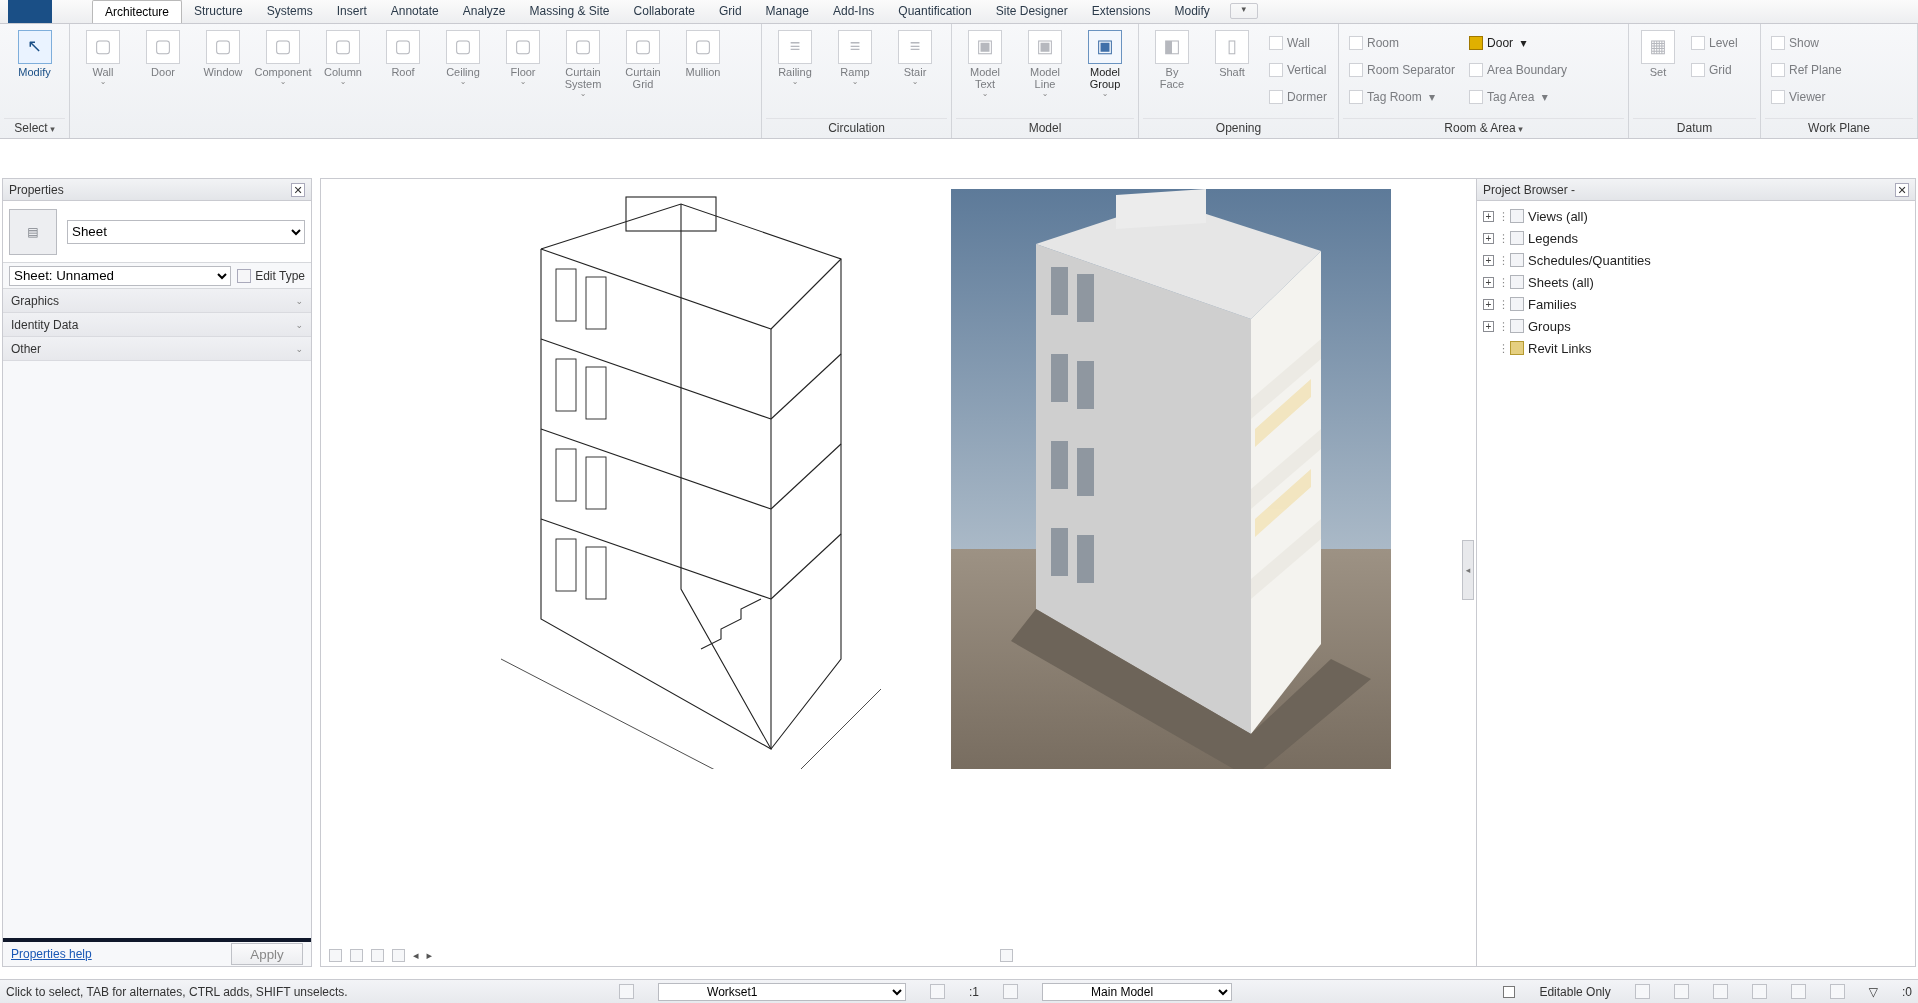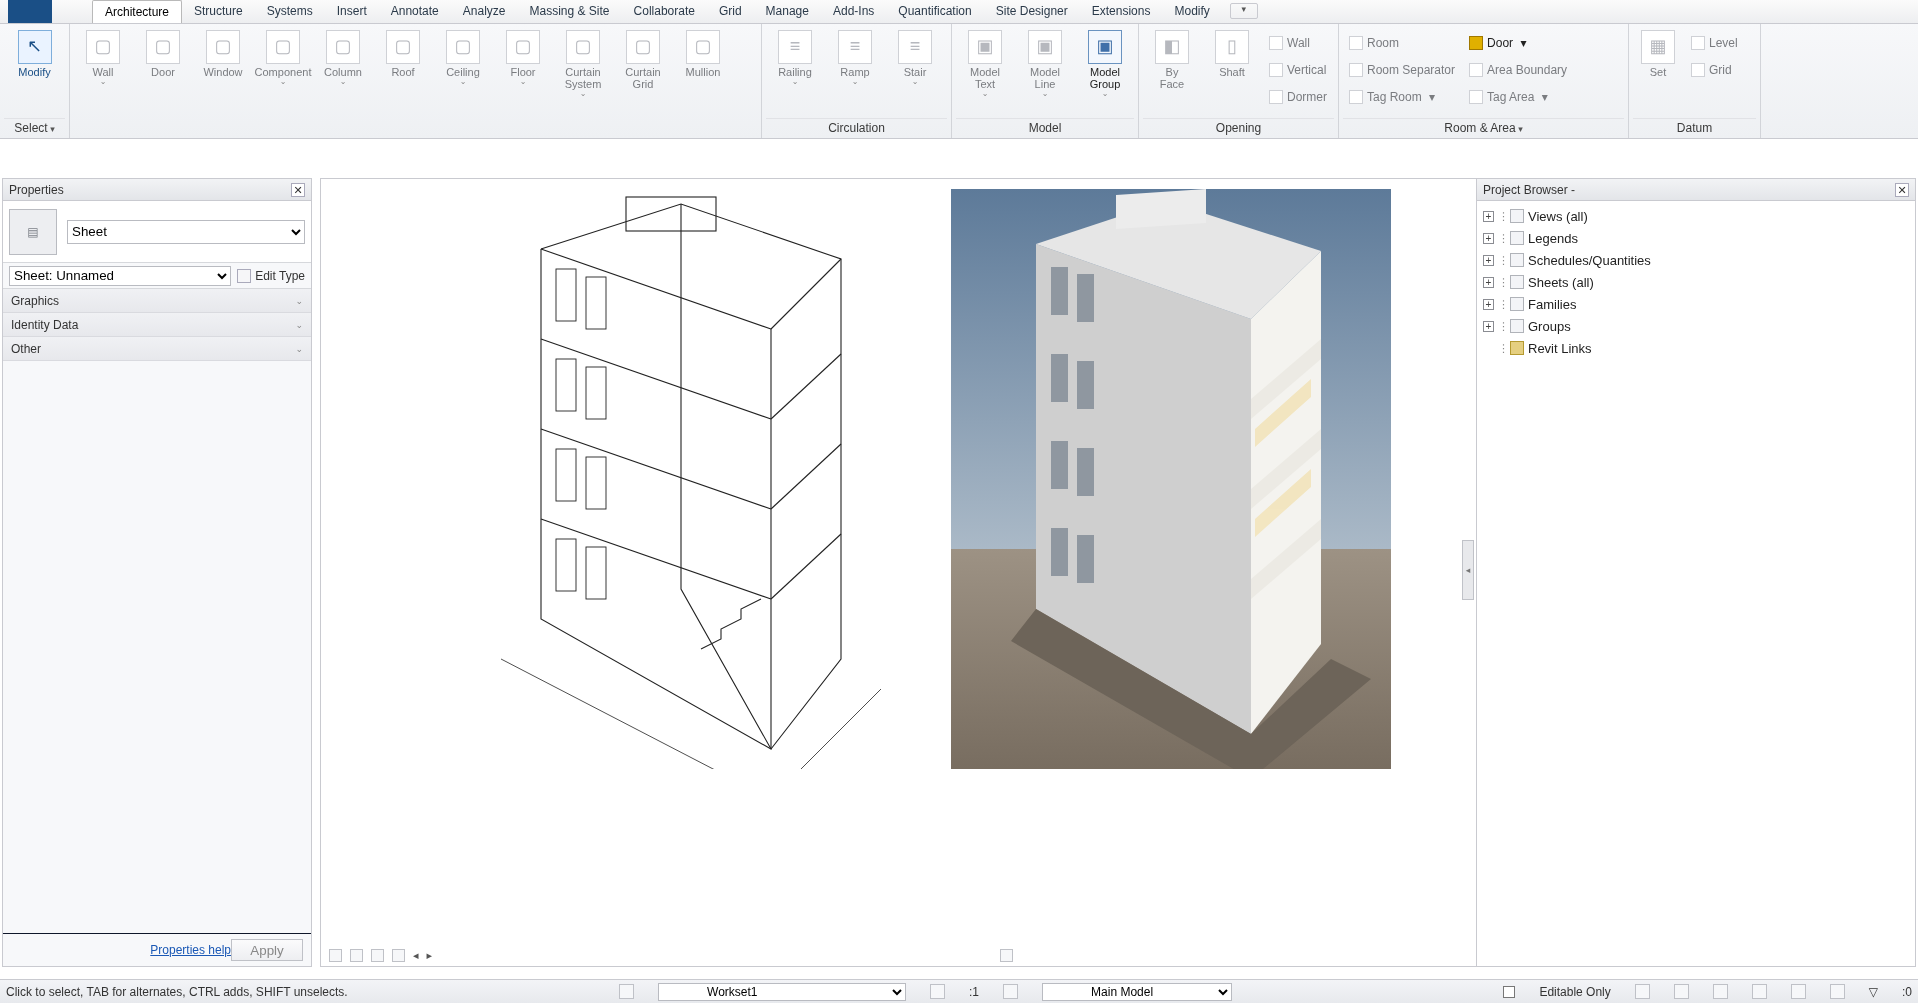--- a/index.html
+++ b/index.html
@@ -64,23 +64,23 @@
              border-bottom:1px solid #d6d8dc; }
 .prop-inst select { flex:1; height:20px; border:1px solid #b9bbc1; background:#fff; }
 .prop-inst .edit { display:flex; gap:4px; align-items:center; font-size:12px; color:#333; }
 .prop-inst .edit .ic { width:14px; height:14px; border:1px solid #aab; background:#f6f6f8; }
 
 .prop-cat { height:24px; background:linear-gradient(#f0f1f4,#e7e8ec);
             border-bottom:1px solid #d9dadf; display:flex; align-items:center;
             justify-content:space-between; padding:0 8px; font-size:12px; color:#333; }
 .prop-cat .cv { font-size:9px; color:#888; }
 
-#props .foot { margin-top:auto; height:28px; border-top:1px solid #0f172a;
-               display:flex; align-items:center; justify-content:flex-end;
-               padding:16px 8px; }
+#props .foot { margin-top:auto; height:28px; border-top:4px solid #0f172a;
+               display:flex; align-items:center; justify-content:space-between;
+               padding:8px 8px; }
 #props .foot a { color:#1a58b5; text-decoration:underline; font-size:12px; }
 #props .foot button { width:72px; height:22px; border:1px solid #bfc1c7;
                       background:linear-gradient(#fbfbfc,#edeef1); color:#888; }
 
 
 #canvas-wrap { position:absolute; left:320px; right:15px; top:178px; bottom:36px;
                background:#fff; border:1px solid #c9cad0; }
 #vp-toolbar { position:absolute; top:4px; right:4px; display:flex; gap:4px;
               font-size:10px; color:#666; }
 #vp-toolbar span { border:1px solid #cfd1d6; padding:0 3px; background:#fcfcfd; }
@@ -320,20 +320,39 @@
           </div>
         <div class="srow">
             <span class="sic"></span>
             <span>Grid</span>
           </div>
       </div>
     </div>
     <div class="lbl">Datum</div>
   </div>
 
+  <div class="grp" style="flex:1">
+    <div class="body">
+      <div class="stack">
+        <div class="srow">
+            <span class="sic"></span>
+            <span>Show</span>
+          </div>
+        <div class="srow">
+            <span class="sic"></span>
+            <span>Ref  Plane</span>
+          </div>
+        <div class="srow">
+            <span class="sic"></span>
+            <span>Viewer</span>
+          </div>
+      </div>
+    </div>
+    <div class="lbl">Work Plane</div>
+  </div>
 </div>
 
 <div id="props">
   <div class="panel-head">
     <span>Properties</span>
     <span class="x">✕</span>
   </div>
   <div class="prop-type">
     <div class="pic">▤</div>
     <select>

